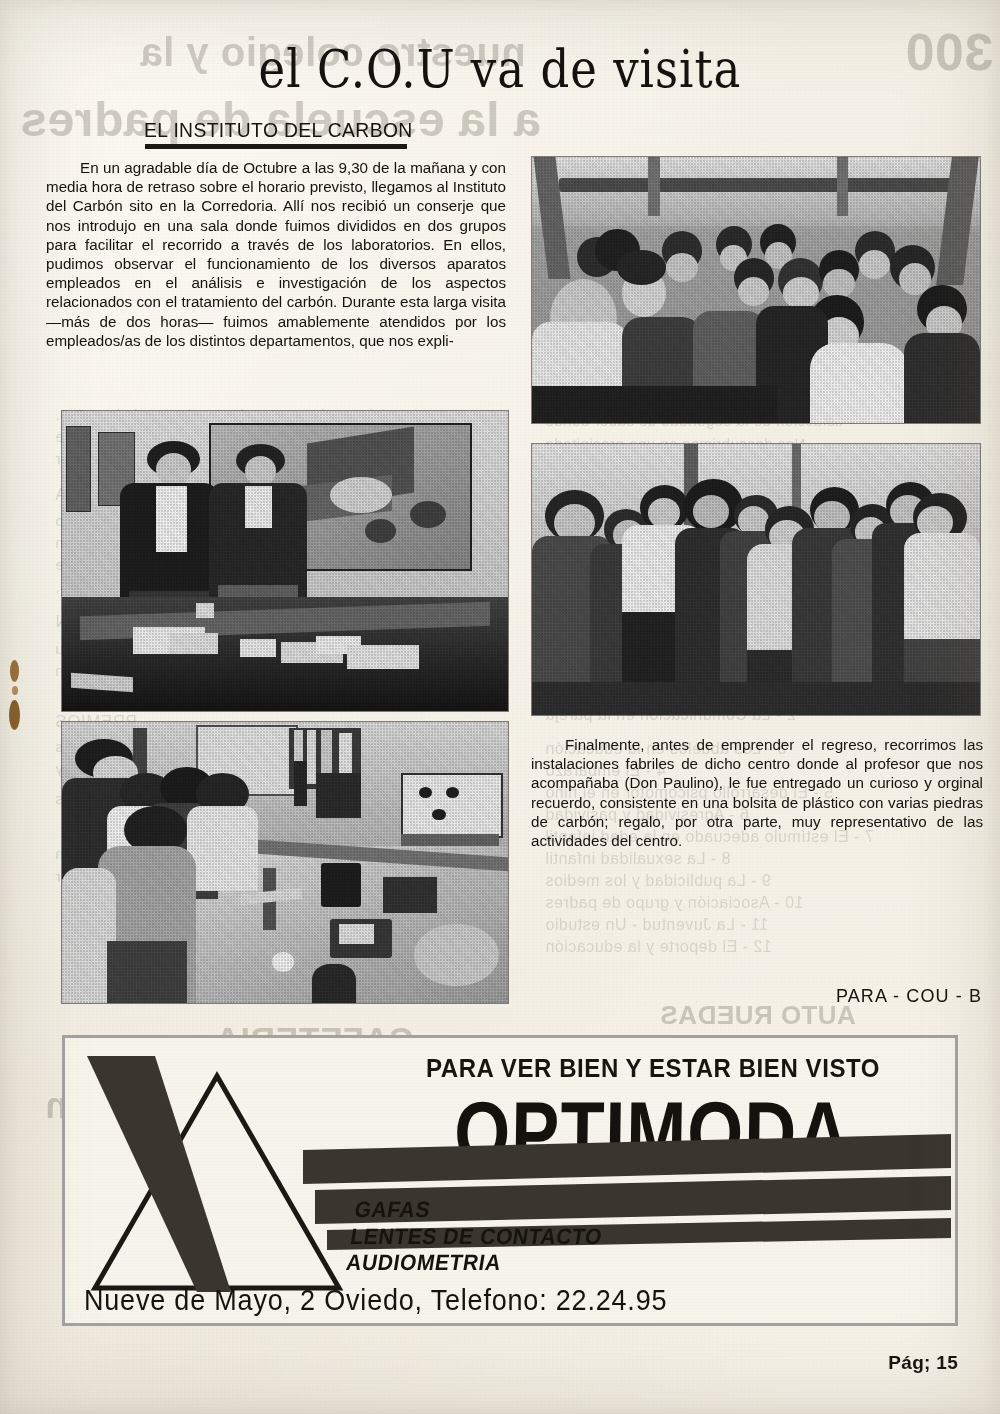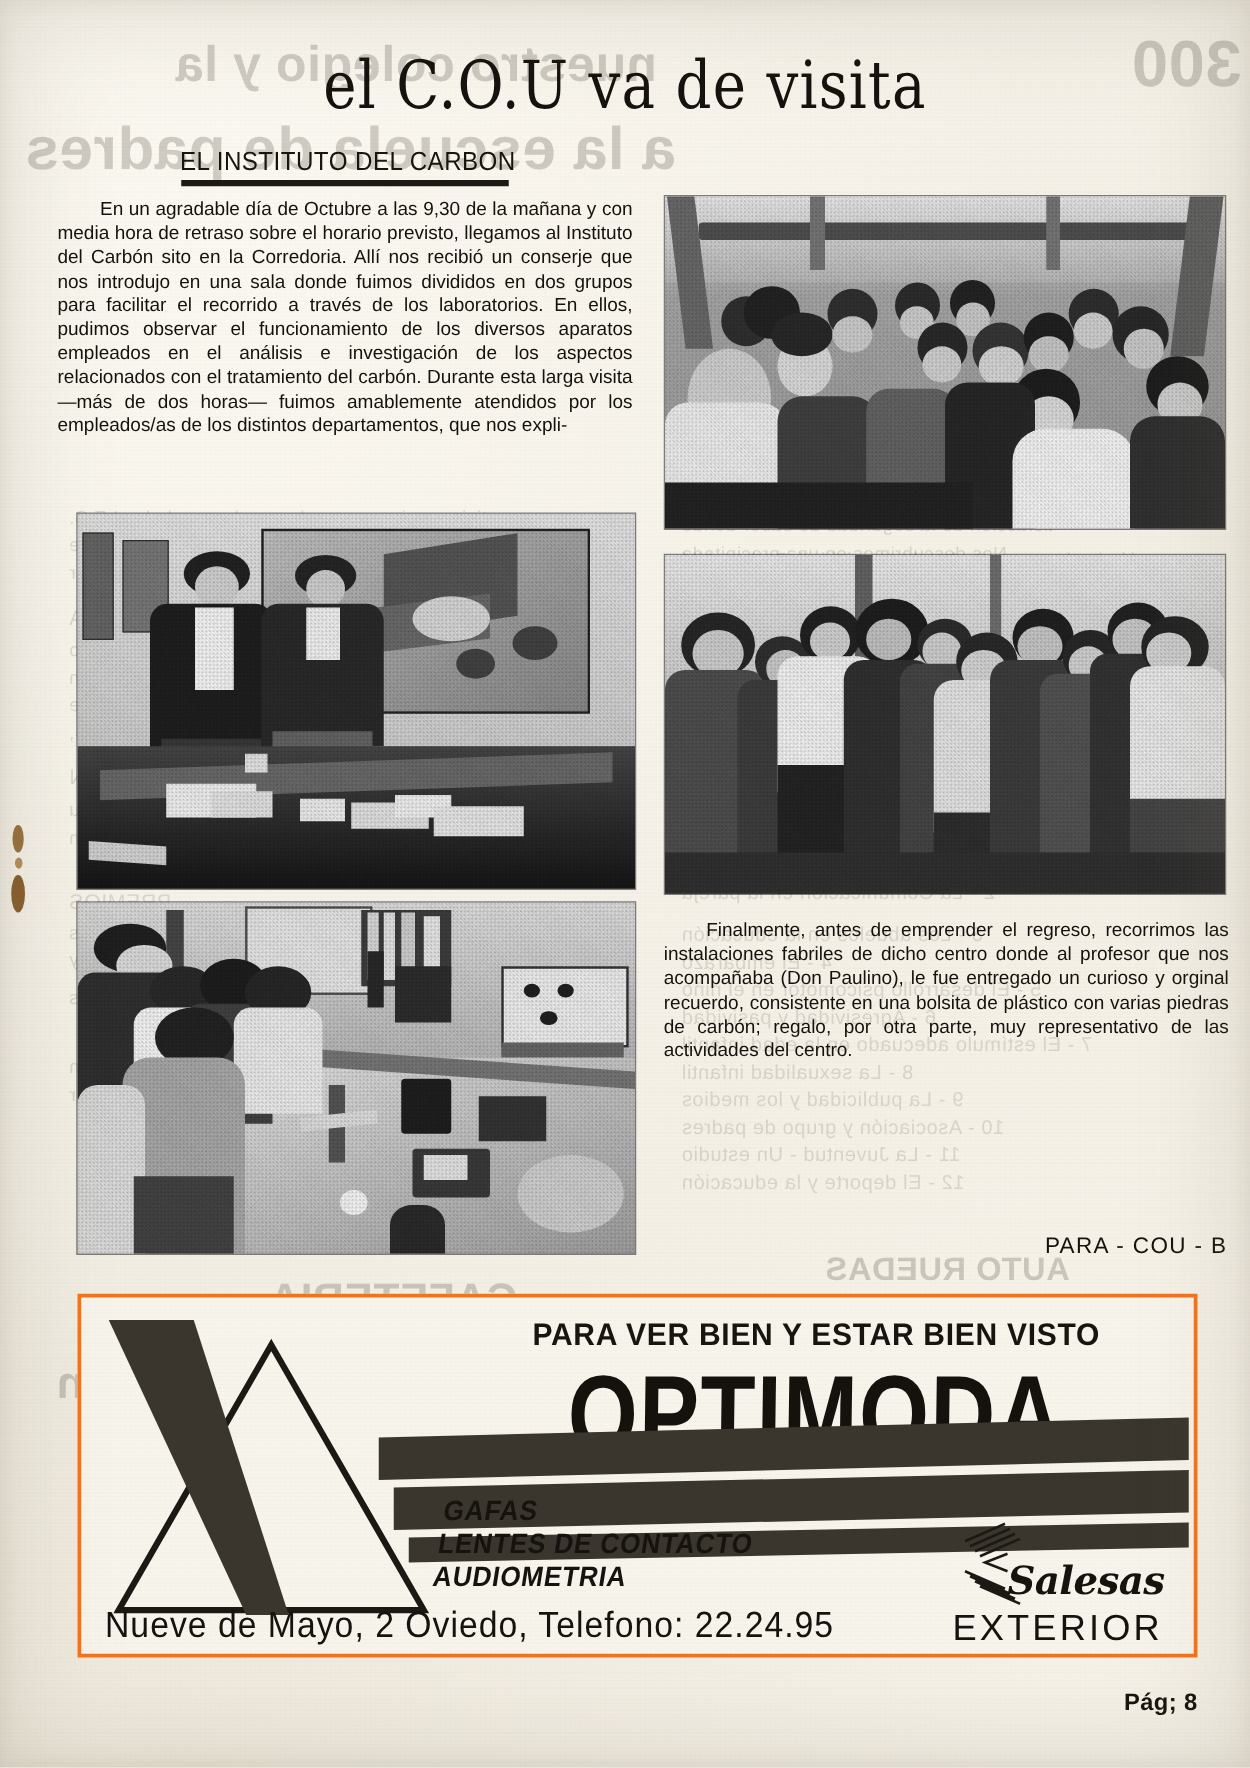--- a/index.html
+++ b/index.html
@@ -125,21 +125,21 @@
   }
   .bg-lab{
     background:linear-gradient(170deg,#c9c5bc 0%,#b4b0a6 30%,#9a958c 60%,#7b766e 100%);
   }
   .blob{position:absolute;border-radius:50%;}
   .rect{position:absolute;}
 
   
   #ad{
     position:absolute;left:62px;top:1035px;width:890px;height:285px;
-    border:3px solid #f97316;
+    border:3px solid #a3a3a3;
     background:#f7f4ec;
     overflow:hidden;
   }
   #adTop{
     position:absolute;left:308px;top:16px;width:560px;
     text-align:center;
     font-size:25px;font-weight:700;letter-spacing:.6px;
     color:#181511;
     transform:scaleX(.96);
   }
@@ -490,33 +490,22 @@
   </div>
 
   <div id="adServices">
       <div>GAFAS</div>
       <div>LENTES DE CONTACTO</div>
       <div>AUDIOMETRIA</div>
     </div>
 
   <div id="adAddress">Nueve de Mayo, 2 Oviedo, Telefono: 22.24.95</div>
 
-  <div id="salesasWrap">
-    <svg viewBox="0 0 60 72" width="60" height="72" style="position:absolute;left:0;top:4px;" aria-hidden="true">
-      <g stroke="#1c1914" stroke-width="2" fill="none">
-        <path d="M42 2 L10 16 M46 6 L14 20 M50 10 L18 24 M54 14 L22 28"></path>
-        <path d="M10 40 L42 54 M14 44 L46 58 M18 48 L50 62 M22 52 L54 66"></path>
-        <path d="M44 26 L26 33 L44 40"></path>
-      </g>
-    </svg>
-    <div id="salesasName">Salesas</div>
-    <div id="salesasExterior">EXTERIOR</div>
-  </div>
-
-  <div id="pageNum">Pág; 8</div>
+
+  <div id="pageNum">Pág; 15</div>
 
   <div class="stain" style="left:10px;top:660px;width:9px;height:22px;background:#8a5a1e;opacity:.85;"></div>
   <div class="stain" style="left:12px;top:686px;width:6px;height:9px;background:#9a6524;opacity:.7;"></div>
   <div class="stain" style="left:9px;top:700px;width:11px;height:30px;background:#7d4f18;opacity:.9;"></div>
 </div>
 
 <div id="grain"></div>
 <div id="vignette"></div>
 
 </body></html>

